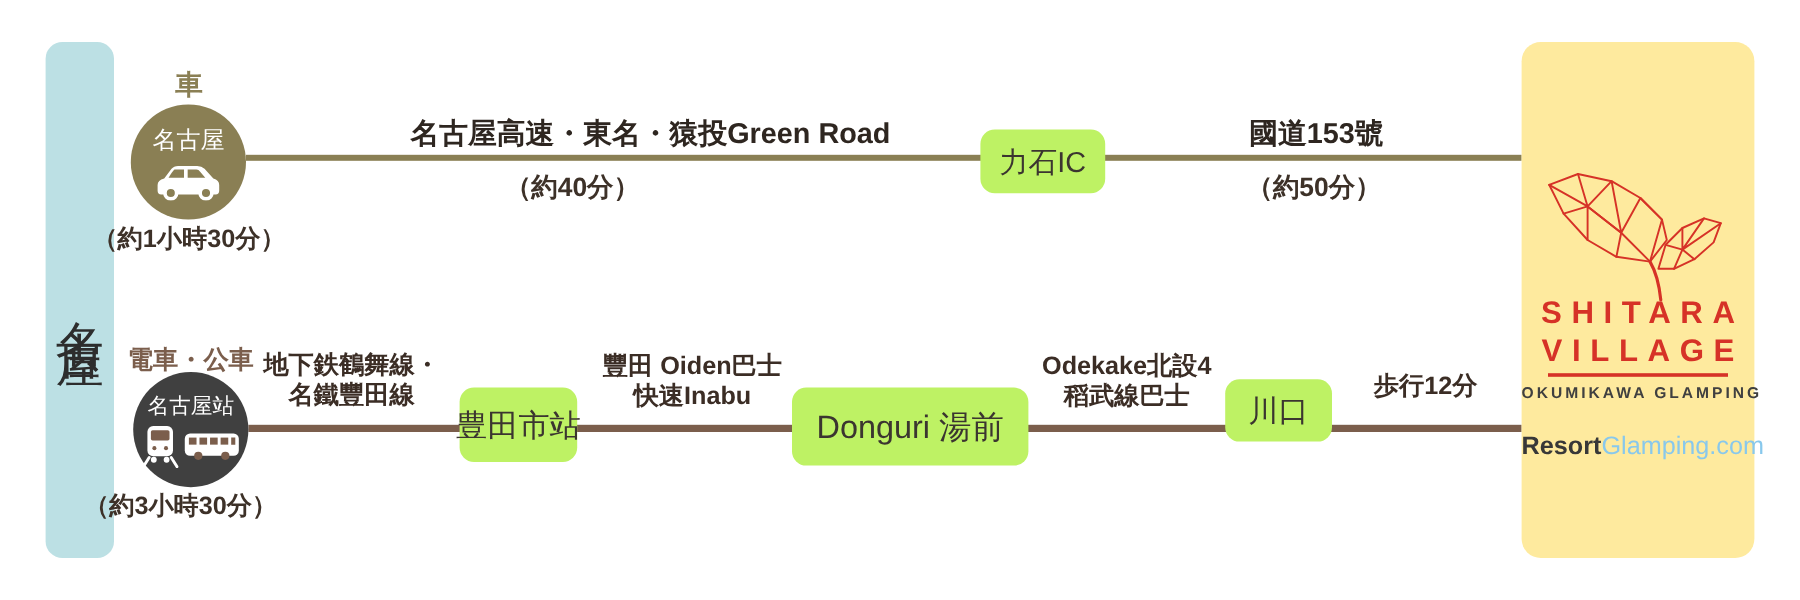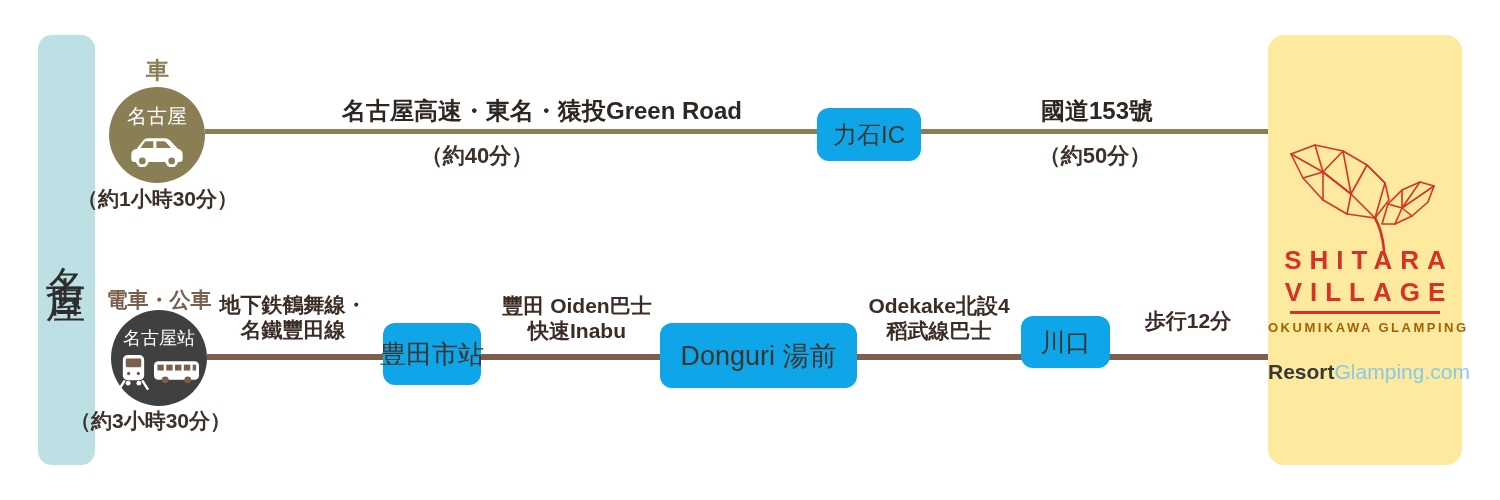--- a/index.html
+++ b/index.html
@@ -39,34 +39,34 @@
   .seg-below-car1{left:397px;top:141px;width:160px;font-size:22px;color:#3D3128;}
   .seg-above-car2{left:1007px;top:95px;width:180px;font-size:24px;}
   .seg-below-car2{left:1015px;top:141px;width:160px;font-size:22px;color:#3D3128;}
   .seg-2line{font-size:21px;line-height:25px;color:#3B2D25;}
   .seg-ta{left:203px;top:292px;width:180px;}
   .seg-tb{left:487px;top:293px;width:180px;}
   .seg-tc{left:849px;top:293px;width:180px;}
   .seg-td{left:1108px;top:307px;width:160px;font-size:21px;color:#3B2D25;}
 
   
-  .stop{position:absolute;background:#0ea5e9;border-radius:12px;display:flex;align-items:center;justify-content:center;color:#3B3530;white-space:nowrap;}
+  .stop{position:absolute;background:#bef264;border-radius:12px;display:flex;align-items:center;justify-content:center;color:#3B3530;white-space:nowrap;}
   .stop-ic{left:817px;top:108px;width:104px;height:53px;font-size:24px;}
   .stop-toyota{left:383px;top:323px;width:98px;height:62px;font-size:26px;}
   .stop-donguri{left:660px;top:323px;width:197px;height:65px;font-size:27px;}
   .stop-kawaguchi{left:1021px;top:316px;width:89px;height:52px;font-size:25px;}
 
   
   .dest{position:absolute;left:1268px;top:35px;width:194px;height:430px;background:#FEEA9E;border-radius:16px;}
   .dest .leaf{position:absolute;left:17px;top:103px;}
   .dest .name{position:absolute;left:0;width:100%;text-align:center;color:#D63227;font-size:26px;font-weight:600;letter-spacing:8px;padding-left:8px;box-sizing:border-box;white-space:nowrap;}
   .name1{top:210px;}
   .name2{top:242px;}
   .dest .divider{position:absolute;left:22px;top:276px;width:150px;height:3px;background:#D63227;}
-  .dest .subtitle{position:absolute;left:0;top:285px;width:100%;text-align:center;color:#a16207;font-size:13px;font-weight:bold;letter-spacing:2.5px;white-space:nowrap;}
+  .dest .subtitle{position:absolute;left:0;top:285px;width:100%;text-align:center;color:#404040;font-size:13px;font-weight:bold;letter-spacing:2.5px;white-space:nowrap;}
   .dest .brand{position:absolute;left:0;top:325px;width:100%;text-align:left;font-size:21px;white-space:nowrap;}
   .brand .r{color:#383838;font-weight:bold;}
   .brand .g{color:#88C8EC;font-weight:500;}
 </style>
 </head>
 <body>
 
 <div class="canvas">
 
   <div class="origin-bar">

